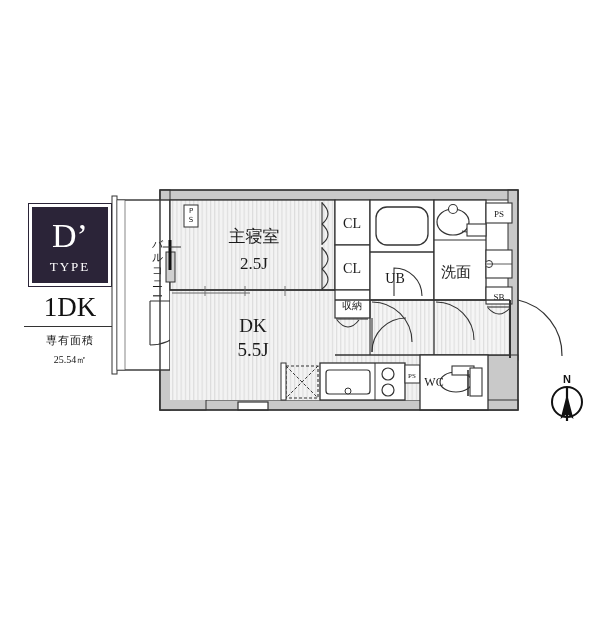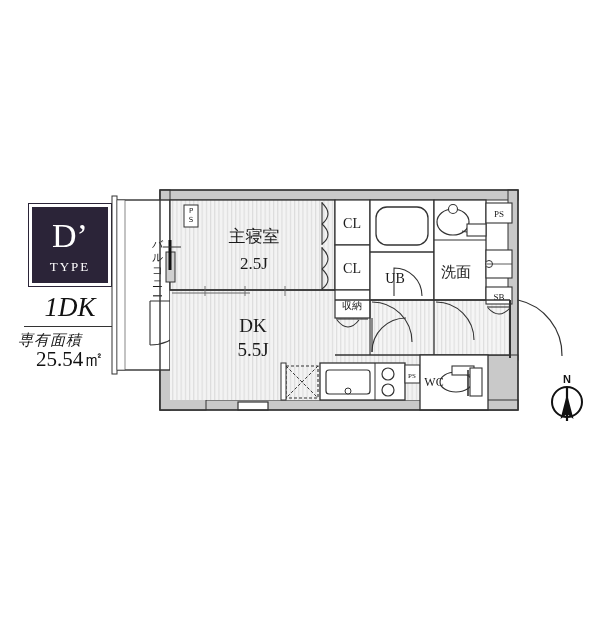--- a/index.html
+++ b/index.html
@@ -22,29 +22,29 @@
   .type-letter{
     color:#ffffff;font-size:34px;line-height:30px;letter-spacing:0px;
     font-family:"Liberation Serif","DejaVu Serif",serif;margin-top:4px;
   }
   .type-word{
     color:#ffffff;font-size:13px;letter-spacing:2px;line-height:14px;margin-top:9px;
     font-family:"Liberation Serif","DejaVu Serif",serif;
   }
   .plan-type{
     text-align:center;font-size:27px;line-height:32px;margin-top:4px;letter-spacing:0px;
-    font-family:"Liberation Serif","DejaVu Serif",serif;color:#111;font-style:italic;
+    font-family:"Liberation Serif","DejaVu Serif",serif;color:#111;
   }
   .rule{height:1px;background:#333;margin:3px 6px 4px 6px;}
   .area-label{
-    font-size:15px;line-height:19px;letter-spacing:1px;
-    font-family:"DejaVu Sans",sans-serif;color:#111;font-style:italic;
+    text-align:center;font-size:11px;line-height:19px;letter-spacing:1px;
+    font-family:"DejaVu Sans",sans-serif;color:#111;
   }
   .area-value{
-    text-align:center;font-size:21px;line-height:19px;
+    text-align:center;font-size:10px;line-height:19px;
     font-family:"Liberation Serif","DejaVu Serif",serif;color:#111;
   }
 
   
   .compass{position:absolute;left:546px;top:373px;width:42px;height:52px;}
   .compass .n{
     position:absolute;left:0;top:0;width:42px;text-align:center;
     font-size:11px;font-weight:bold;font-family:"Liberation Sans",sans-serif;color:#111;
   }
   .compass .ring{

